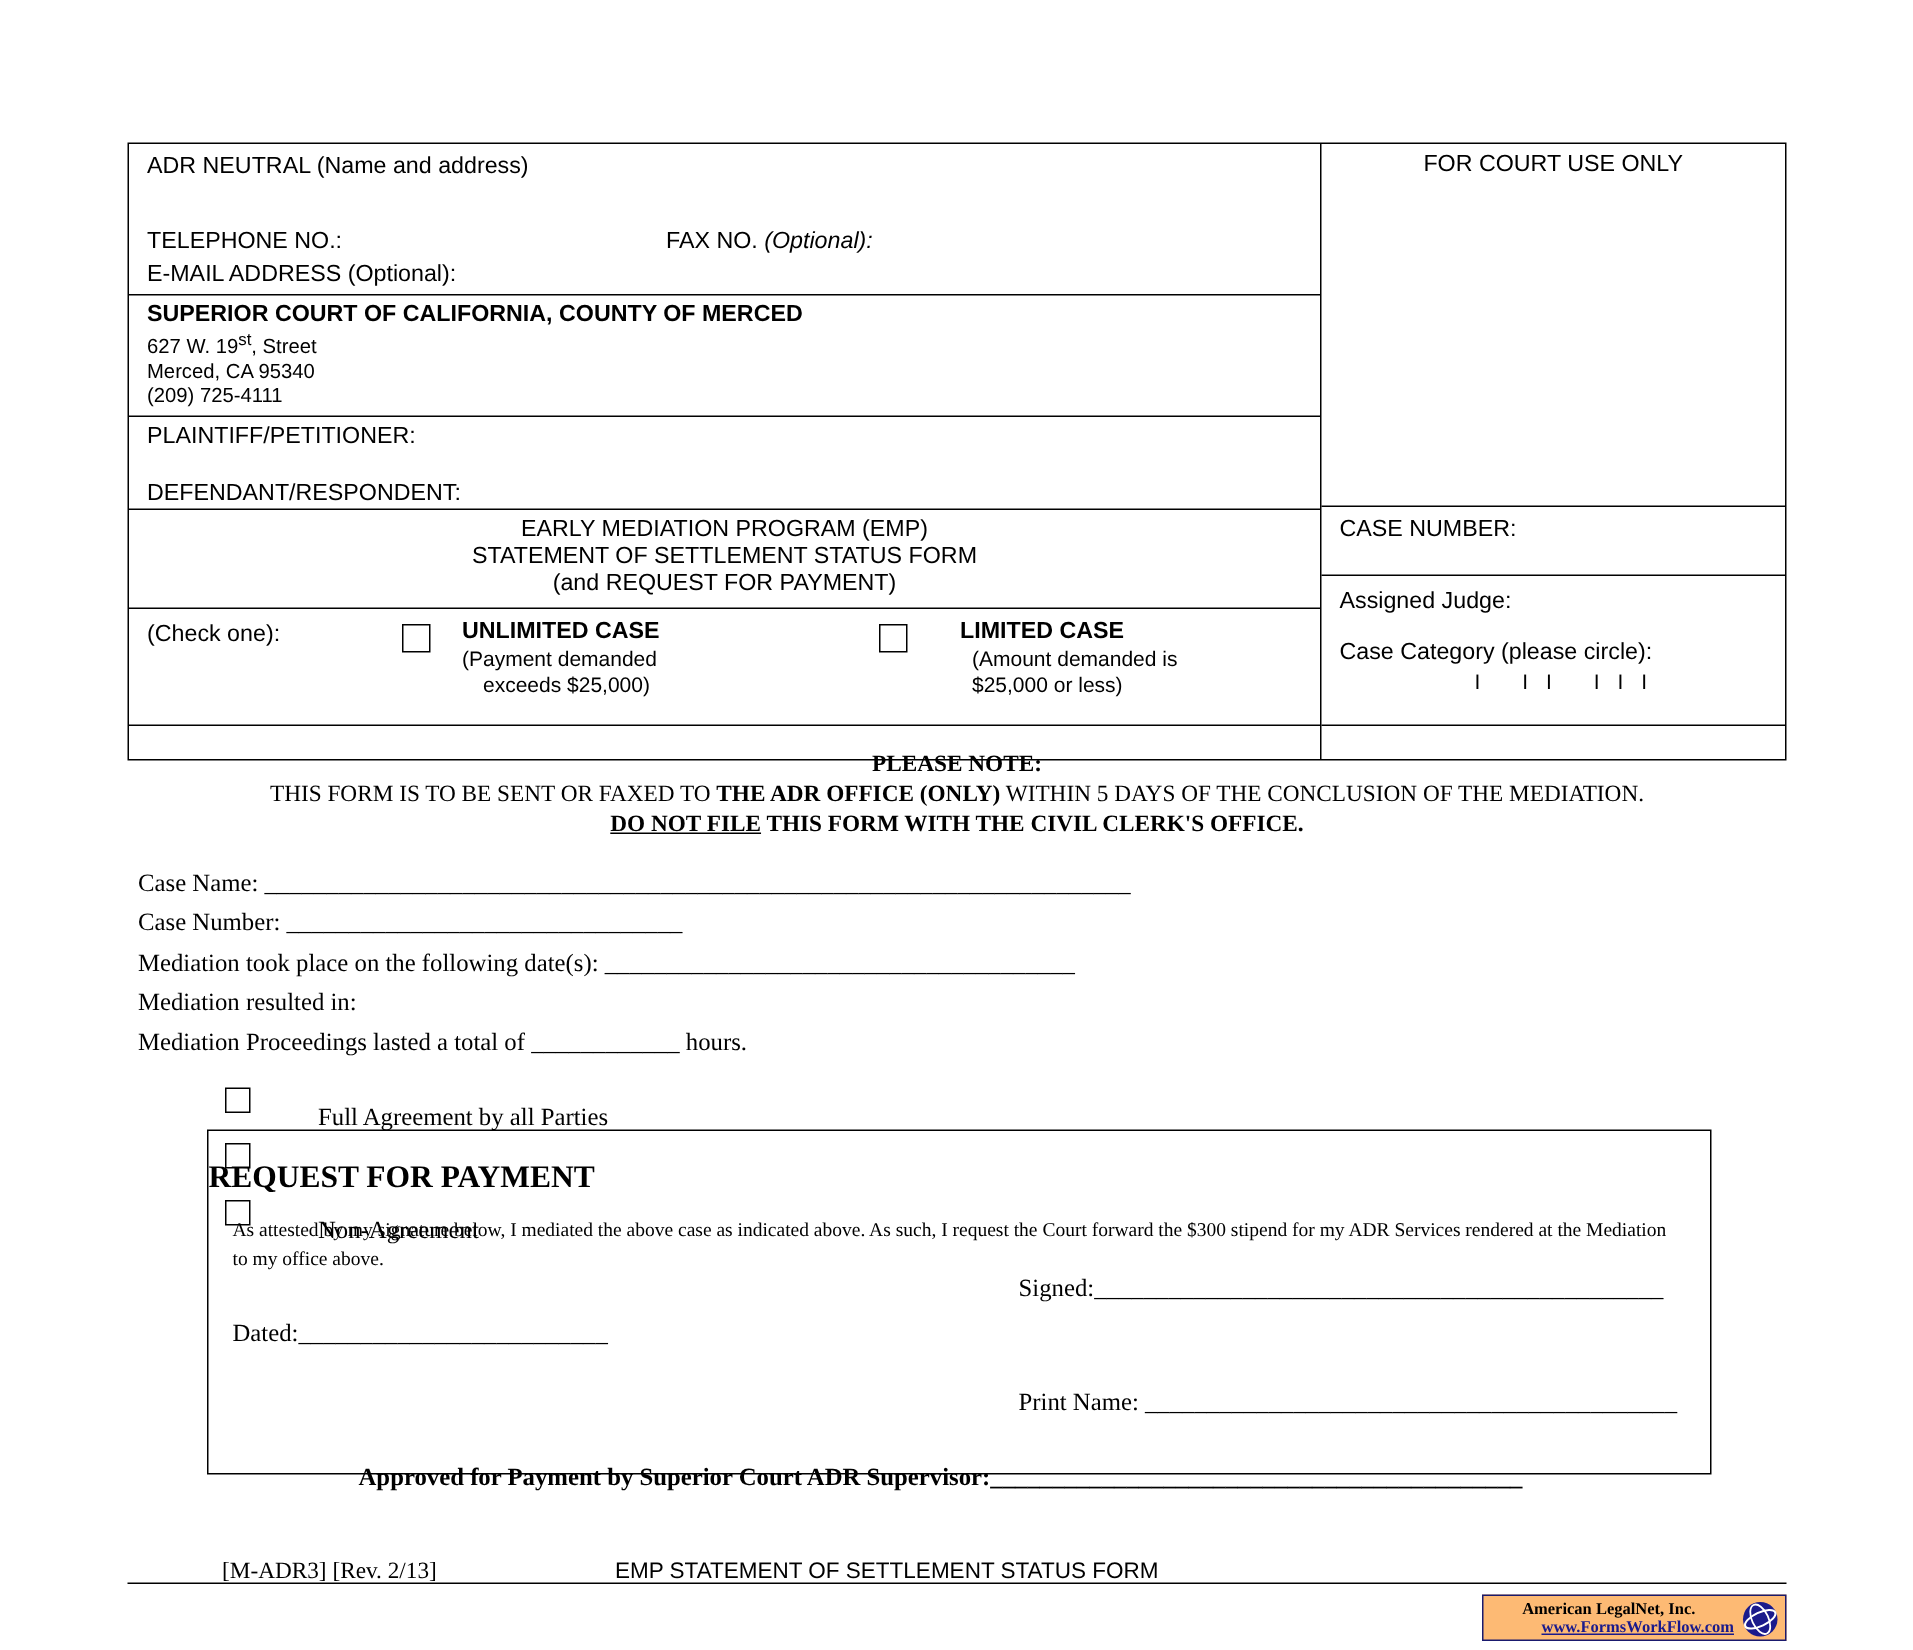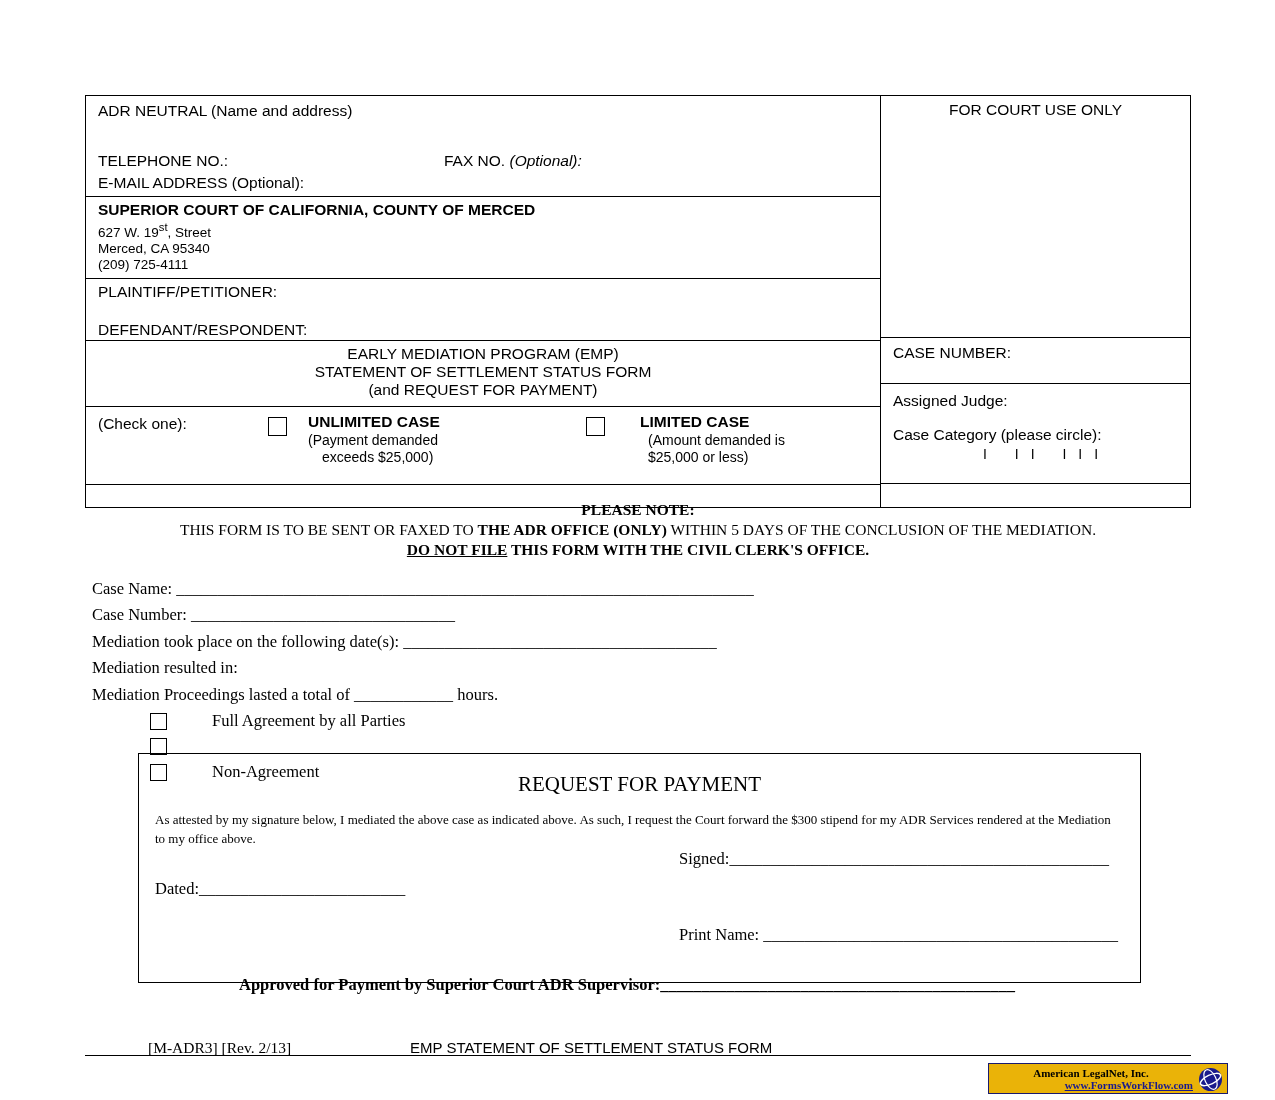--- a/index.html
+++ b/index.html
@@ -197,36 +197,36 @@
     border: 1.2px solid #000;
     vertical-align: middle;
     margin-right: 10px;
   }
   .opt-row {
     padding-left: 58px;
     padding-bottom: 6px;
     display: flex;
     align-items: center;
   }
-  .opt-row .txt { padding-left: 35px; }
+  .opt-row .txt { padding-left: 35px; margin-top: 24px; }
 
   
   .rfp {
     position: absolute;
     left: 138px;
     top: 753px;
     width: 1003px;
     height: 230px;
     border: 1.5px solid #000;
     box-sizing: border-box;
     font-family: "Liberation Serif", serif;
   }
   .rfp-title {
-    text-align: center;
-    font-weight: normal;
+    text-align: left;
+    font-weight: bold;
     font-size: 21px;
     padding-top: 18px;
   }
   .rfp-body {
     font-size: 13px;
     line-height: 1.45;
     padding: 14px 22px 0 16px;
   }
   .rfp-dated {
     font-size: 16.5px;
@@ -270,24 +270,24 @@
     font-family: "Liberation Sans", sans-serif;
     font-size: 15px;
     white-space: nowrap;
   }
 
   
   .stamp {
     position: absolute;
     left: 988px;
     top: 1063px;
-    width: 240px;
+    width: 203px;
     height: 31px;
     border: 1px solid #1a1a6e;
-    background: #eab308;
+    background: #fdba74;
     box-sizing: border-box;
   }
   .stamp .l1 {
     font-family: "Liberation Serif", serif;
     font-size: 11px;
     font-weight: bold;
     color: #000;
     text-align: center;
     padding-top: 3px;
     padding-right: 34px;

